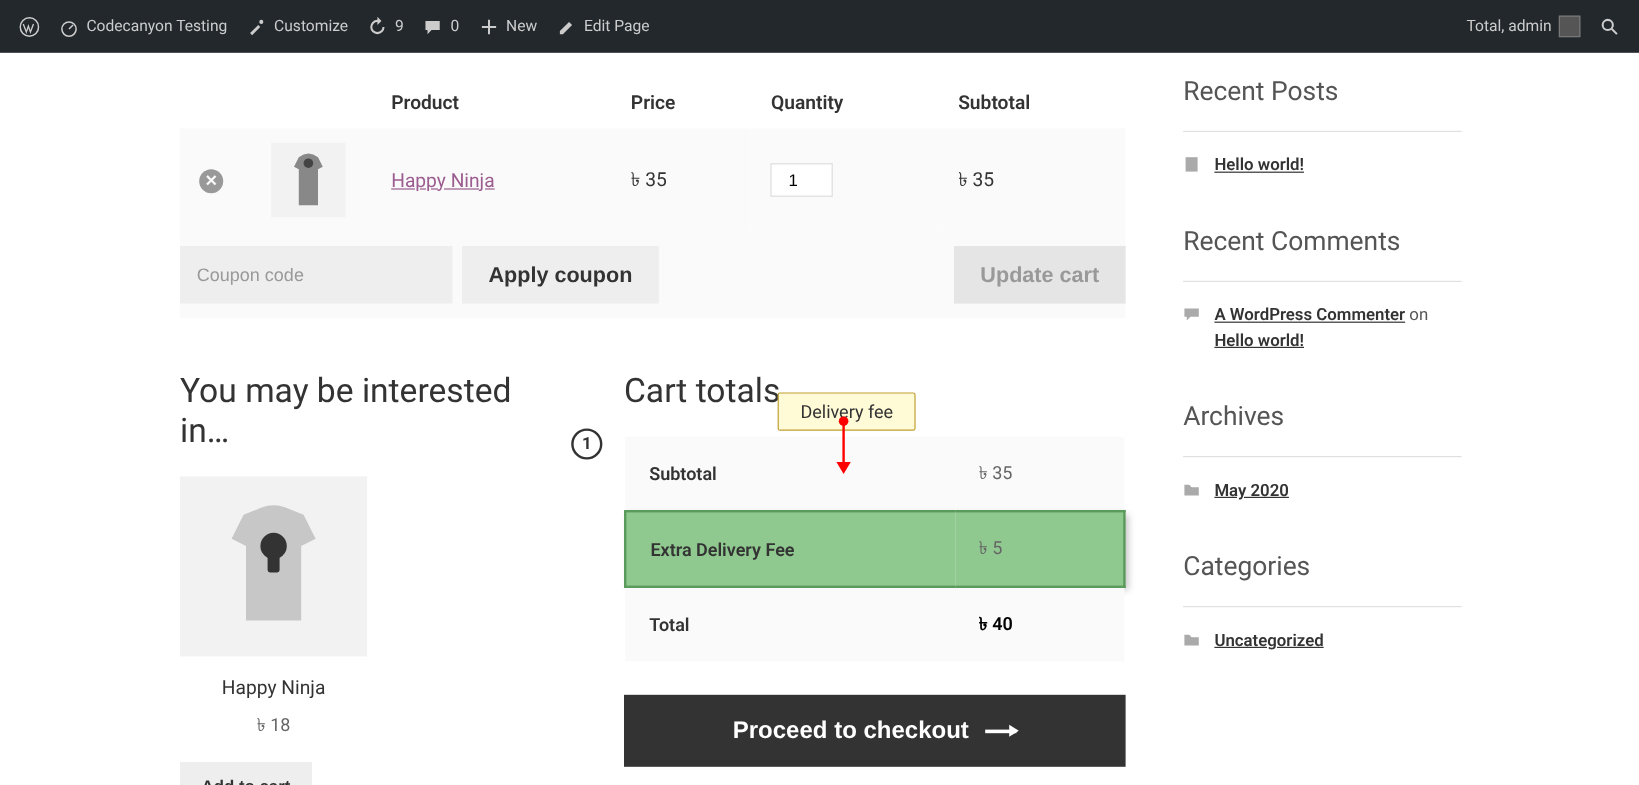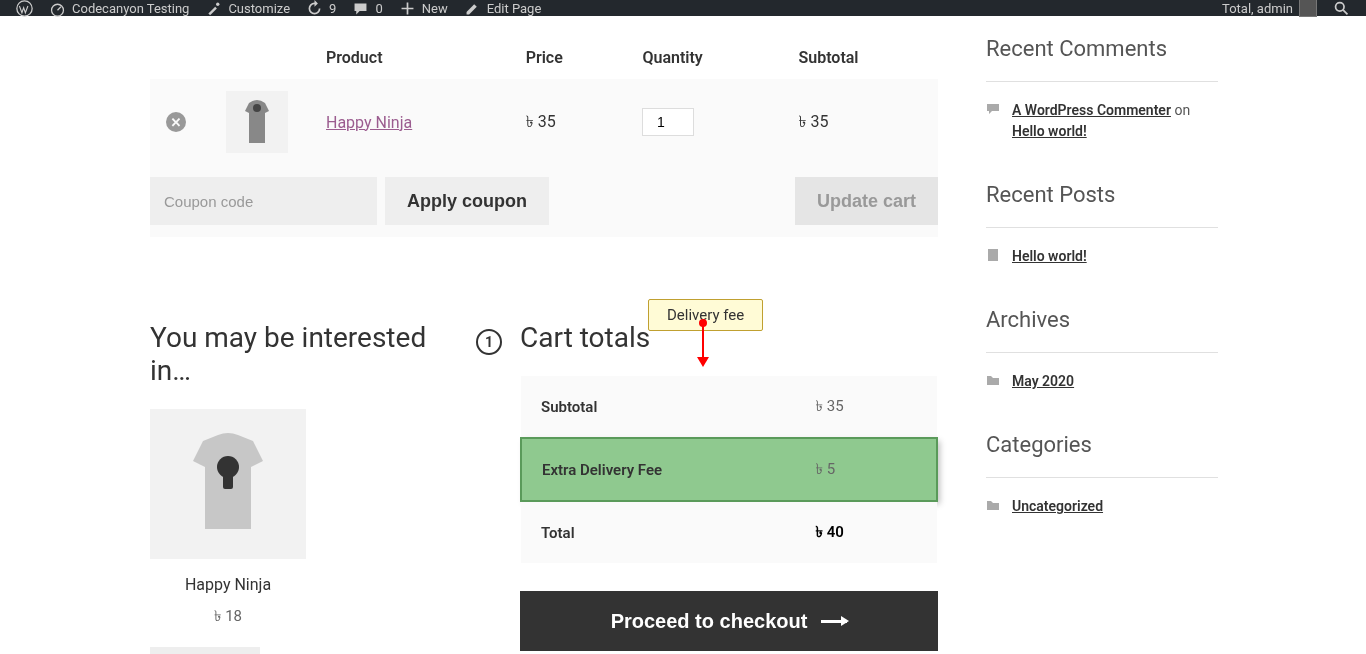--- a/index.html
+++ b/index.html
@@ -1,19 +1,19 @@
 <!DOCTYPE html>
 <html><head>
 <meta charset="utf-8">
 <style>
 * { box-sizing: border-box; margin: 0; padding: 0; }
 body { font-family: -apple-system, "Segoe UI", Roboto, sans-serif; color: #333; background: #fff; }
 
 
-.admin-bar { background: #23282d; color: #eee; height: 16px; display: flex; align-items: center; font-size: 13px; padding: 0 8px; justify-content: space-between; }
+.admin-bar { background: #23282d; color: #eee; height: 44px; display: flex; align-items: center; font-size: 13px; padding: 0 8px; justify-content: space-between; }
 .admin-left, .admin-right { display: flex; align-items: center; gap: 0; }
 .admin-item { display: flex; align-items: center; gap: 6px; padding: 0 8px; height: 32px; cursor: pointer; color: #ccc; }
 .admin-icon { width: 17px; height: 17px; display: inline-flex; align-items: center; justify-content: center; }
 .admin-icon svg { width: 17px; height: 17px; fill: currentColor; }
 .avatar-box { width: 18px; height: 18px; background: #555; border: 1px solid #777; }
 
 
 .page { display: flex; padding: 20px 45px 0 150px; gap: 48px; }
 .main { flex: 1; max-width: 788px; }
 .sidebar { width: 232px; }
@@ -34,21 +34,21 @@
 .actions { background: #fafafa; padding: 12px 0; display: flex; gap: 8px; align-items: center; }
 .coupon-input { flex: 0 0 215px; height: 48px; border: none; background: #eee; padding: 0 14px; font-size: 15px; color: #8b5cf6; }
 .coupon-input::placeholder { color: #999; }
 .btn { height: 48px; padding: 0 22px; background: #eee; color: #333; font-weight: 600; border: none; cursor: pointer; font-size: 18px; }
 .btn-disabled { background: #e5e5e5; color: #999; cursor: not-allowed; margin-left: 16px; }
 .spacer { flex: 1; }
 
 
 .bottom-row { display: flex; gap: 60px; margin-top: 44px; }
 .cross-sells { flex: 0 0 310px; }
-.heading2 { font-size: 28px; font-weight: 400; color: #333; margin-bottom: 22px; margin-top: 40px; }
+.heading2 { font-size: 28px; font-weight: 400; color: #333; margin-bottom: 22px; }
 .xsell-item { width: 156px; }
 .xsell-img { width: 156px; height: 150px; background: #f2f2f2; display: flex; align-items: center; justify-content: center; }
 .xsell-img svg { width: 90px; height: 110px; }
 .xsell-title { text-align: center; margin-top: 16px; font-size: 16px; color: #333; }
 .xsell-price { text-align: center; margin-top: 10px; color: #666; font-size: 15px; }
 .xsell-add { margin-top: 18px; display: inline-block; background: #eee; padding: 12px 18px; font-weight: 600; color: #333; cursor: pointer; border: none; font-size: 14px; }
 
 .totals { flex: 1; position: relative; }
 .totals-table { width: 100%; border-collapse: collapse; margin-top: 6px; }
 .totals-table td { padding: 18px 20px; font-size: 15px; }
@@ -241,42 +241,42 @@
         <button class="checkout-btn">
           <span>Proceed to checkout</span>
           <span class="arrow-long"></span>
         </button>
       </div>
     </div>
   </div>
 
   <aside class="sidebar">
     <div class="widget">
+      <h3 class="widget-title">Recent Posts</h3>
+      <hr>
+      <div class="widget-item">
+        <span class="bullet-icon">
+            <svg viewBox="0 0 14 14">
+              <rect x="2" y="1" width="10" height="12" fill="currentColor"></rect>
+            </svg>
+          </span>
+        <a href="#">Hello world!</a>
+      </div>
+    </div>
+
+    <div class="widget">
       <h3 class="widget-title">Recent Comments</h3>
       <hr>
       <div class="widget-item">
         <span class="bullet-icon">
             <svg viewBox="0 0 14 14">
               <path d="M1 2h12v7H6l-3 3V9H1z" fill="currentColor"></path>
             </svg>
           </span>
         <span><a href="#">A WordPress Commenter</a><span> on </span><a href="#">Hello world!</a></span>
-      </div>
-    </div>
-
-    <div class="widget">
-      <h3 class="widget-title">Recent Posts</h3>
-      <hr>
-      <div class="widget-item">
-        <span class="bullet-icon">
-            <svg viewBox="0 0 14 14">
-              <rect x="2" y="1" width="10" height="12" fill="currentColor"></rect>
-            </svg>
-          </span>
-        <a href="#">Hello world!</a>
       </div>
     </div>
 
     <div class="widget">
       <h3 class="widget-title">Archives</h3>
       <hr>
       <div class="widget-item">
         <span class="bullet-icon">
             <svg viewBox="0 0 14 14">
               <path d="M1 3h4l2 2h6v7H1z" fill="currentColor"></path>

